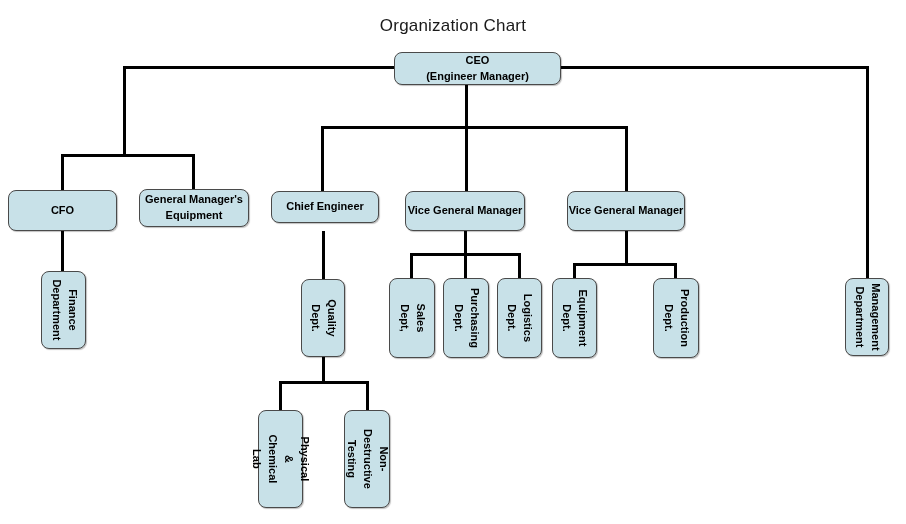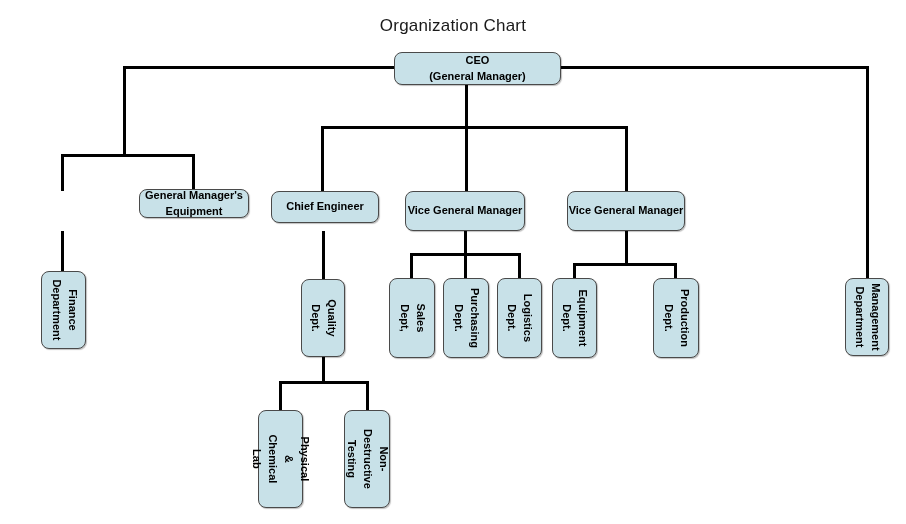--- a/index.html
+++ b/index.html
@@ -74,24 +74,29 @@
     <div class="conn" style="left: 573px; top: 263px; width: 104px; height: 3px;"></div>
     <div class="conn" style="left: 573px; top: 263px; width: 3px; height: 15px;"></div>
     <div class="conn" style="left: 674px; top: 263px; width: 3px; height: 15px;"></div>
     <div class="conn" style="left: 322px; top: 357px; width: 3px; height: 25px;"></div>
     <div class="conn" style="left: 279px; top: 381px; width: 90px; height: 3px;"></div>
     <div class="conn" style="left: 279px; top: 381px; width: 3px; height: 29px;"></div>
     <div class="conn" style="left: 366px; top: 381px; width: 3px; height: 29px;"></div>
     <div class="node" style="left: 394px; top: 52px; width: 167px; height: 33px;">
       <span class="label">
         <span class="ln">CEO</span>
-        <span class="ln">(General Manager)</span>
+        <span class="ln">(Engineer Manager)</span>
       </span>
     </div>
-    <div class="node" style="left: 139px; top: 189px; width: 110px; height: 29px;">
+    <div class="node" style="left: 8px; top: 190px; width: 109px; height: 41px;">
+      <span class="label">
+        <span class="ln">CFO</span>
+      </span>
+    </div>
+    <div class="node" style="left: 139px; top: 189px; width: 110px; height: 38px;">
       <span class="label">
         <span class="ln">General Manager's</span>
         <span class="ln">Equipment</span>
       </span>
     </div>
     <div class="node" style="left: 271px; top: 191px; width: 108px; height: 32px;">
       <span class="label">
         <span class="ln">Chief Engineer</span>
       </span>
     </div>

